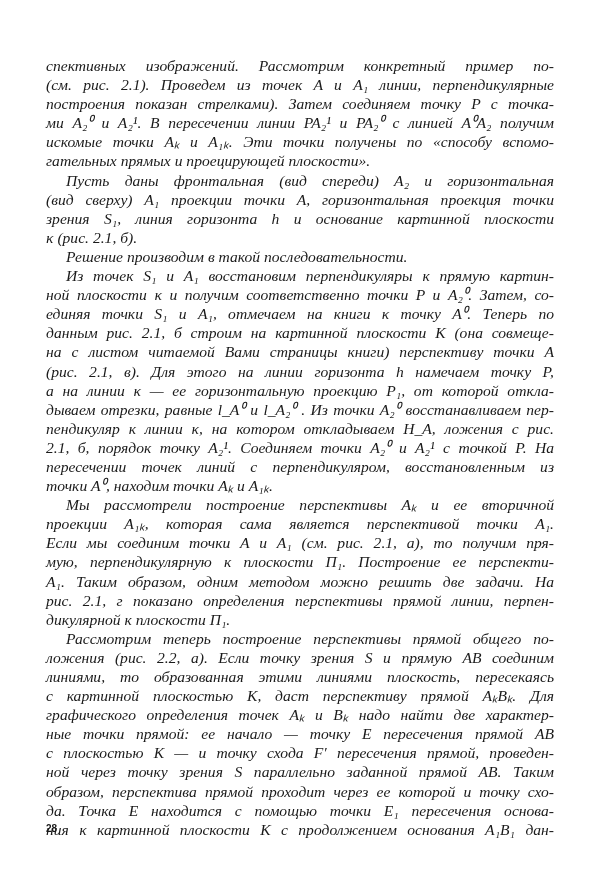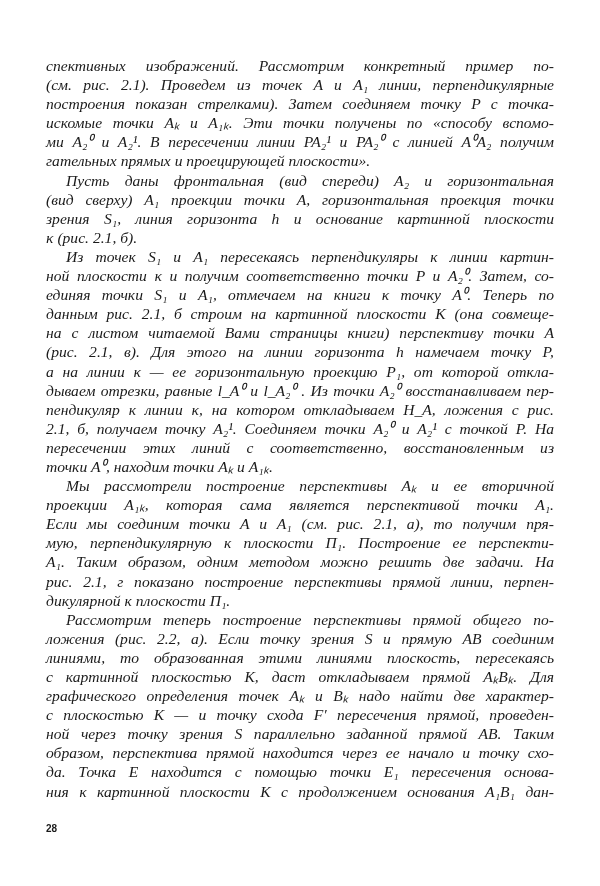--- a/index.html
+++ b/index.html
@@ -19,59 +19,63 @@
   }
 </style>
 </head>
 <body>
 
 <div class="page" id="page">
     <div>
       <span class="line">спективных изображений. Рассмотрим конкретный пример по-</span>
       <span class="line">(см. рис. 2.1). Проведем из точек A и A₁ линии, перпендикулярные</span>
       <span class="line">построения показан стрелками). Затем соединяем точку P с точка-</span>
+      <span class="line">ми A₂⁰ и A₂¹. В пересечении линии PA₂¹ и PA₂⁰ с линией A⁰A₂ получим</span>
       <span class="line">искомые точки Aₖ и A₁ₖ. Эти точки получены по «способу вспомо-</span>
-      <span class="line">ми A₂⁰ и A₂¹. В пересечении линии PA₂¹ и PA₂⁰ с линией A⁰A₂ получим</span>
       <span class="line last">гательных прямых и проецирующей плоскости».</span>
     </div>
     <div>
       <span class="line indent">Пусть даны фронтальная (вид спереди) A₂ и горизонтальная</span>
       <span class="line">(вид сверху) A₁ проекции точки A, горизонтальная проекция точки</span>
       <span class="line">зрения S₁, линия горизонта h и основание картинной плоскости</span>
       <span class="line last">κ (рис. 2.1, б).</span>
     </div>
     <div>
-      <span class="line indent">Из точек S₁ и A₁ пересекаясь перпендикуляры к линии картин-</span>
+      <span class="line indent last">Решение производим в такой последовательности.</span>
+    </div>
+    <div>
+      <span class="line indent">Из точек S₁ и A₁ восстановим перпендикуляры к прямую картин-</span>
       <span class="line">ной плоскости κ и получим соответственно точки P и A₂⁰. Затем, со-</span>
       <span class="line">единяя точки S₁ и A₁, отмечаем на книги κ точку A⁰. Теперь по</span>
       <span class="line">данным рис. 2.1, б строим на картинной плоскости K (она совмеще-</span>
       <span class="line">на с листом читаемой Вами страницы книги) перспективу точки A</span>
       <span class="line">(рис. 2.1, в). Для этого на линии горизонта h намечаем точку P,</span>
       <span class="line">а на линии κ — ее горизонтальную проекцию P₁, от которой откла-</span>
       <span class="line">дываем отрезки, равные l_A⁰ и l_A₂⁰ . Из точки A₂⁰ восстанавливаем пер-</span>
       <span class="line">пендикуляр к линии κ, на котором откладываем H_A, ложения с рис.</span>
-      <span class="line">2.1, б, получаем точку A₂¹. Соединяем точки A₂⁰ и A₂¹ с точкой P. На</span>
-      <span class="line">пересечении этих линий с соответственно, восстановленным из</span>
+      <span class="line">2.1, б, порядок точку A₂¹. Соединяем точки A₂⁰ и A₂¹ с точкой P. На</span>
+      <span class="line">пересечении точек линий с перпендикуляром, восстановленным из</span>
       <span class="line last">точки A⁰, находим точки Aₖ и A₁ₖ.</span>
     </div>
     <div>
       <span class="line indent">Мы рассмотрели построение перспективы Aₖ и ее вторичной</span>
       <span class="line">проекции A₁ₖ, которая сама является перспективой точки A₁.</span>
       <span class="line">Если мы соединим точки A и A₁ (см. рис. 2.1, а), то получим пря-</span>
       <span class="line">мую, перпендикулярную к плоскости Π₁. Построение ее перспекти-</span>
       <span class="line">A₁. Таким образом, одним методом можно решить две задачи. На</span>
-      <span class="line">рис. 2.1, г показано построение перспективы прямой линии, перпен-</span>
+      <span class="line">рис. 2.1, г показано определения перспективы прямой линии, перпен-</span>
       <span class="line last">дикулярной к плоскости Π₁.</span>
     </div>
     <div>
       <span class="line indent">Рассмотрим теперь построение перспективы прямой общего по-</span>
       <span class="line">ложения (рис. 2.2, а). Если точку зрения S и прямую AB соединим</span>
       <span class="line">линиями, то образованная этими линиями плоскость, пересекаясь</span>
-      <span class="line">с картинной плоскостью K, даст откладываем прямой AₖBₖ. Для</span>
+      <span class="line">с картинной плоскостью K, даст перспективу прямой AₖBₖ. Для</span>
       <span class="line">графического определения точек Aₖ и Bₖ надо найти две характер-</span>
+      <span class="line">ные точки прямой: ее начало — точку E пересечения прямой AB</span>
       <span class="line">с плоскостью K — и точку схода F′ пересечения прямой, проведен-</span>
       <span class="line">ной через точку зрения S параллельно заданной прямой AB. Таким</span>
-      <span class="line">образом, перспектива прямой находится через ее начало и точку схо-</span>
+      <span class="line">образом, перспектива прямой проходит через ее которой и точку схо-</span>
       <span class="line">да. Точка E находится с помощью точки E₁ пересечения основа-</span>
       <span class="line">ния κ картинной плоскости K с продолжением основания A₁B₁ дан-</span>
     </div>
   </div>
 <div class="pagenum">28</div>
 
 </body></html>

